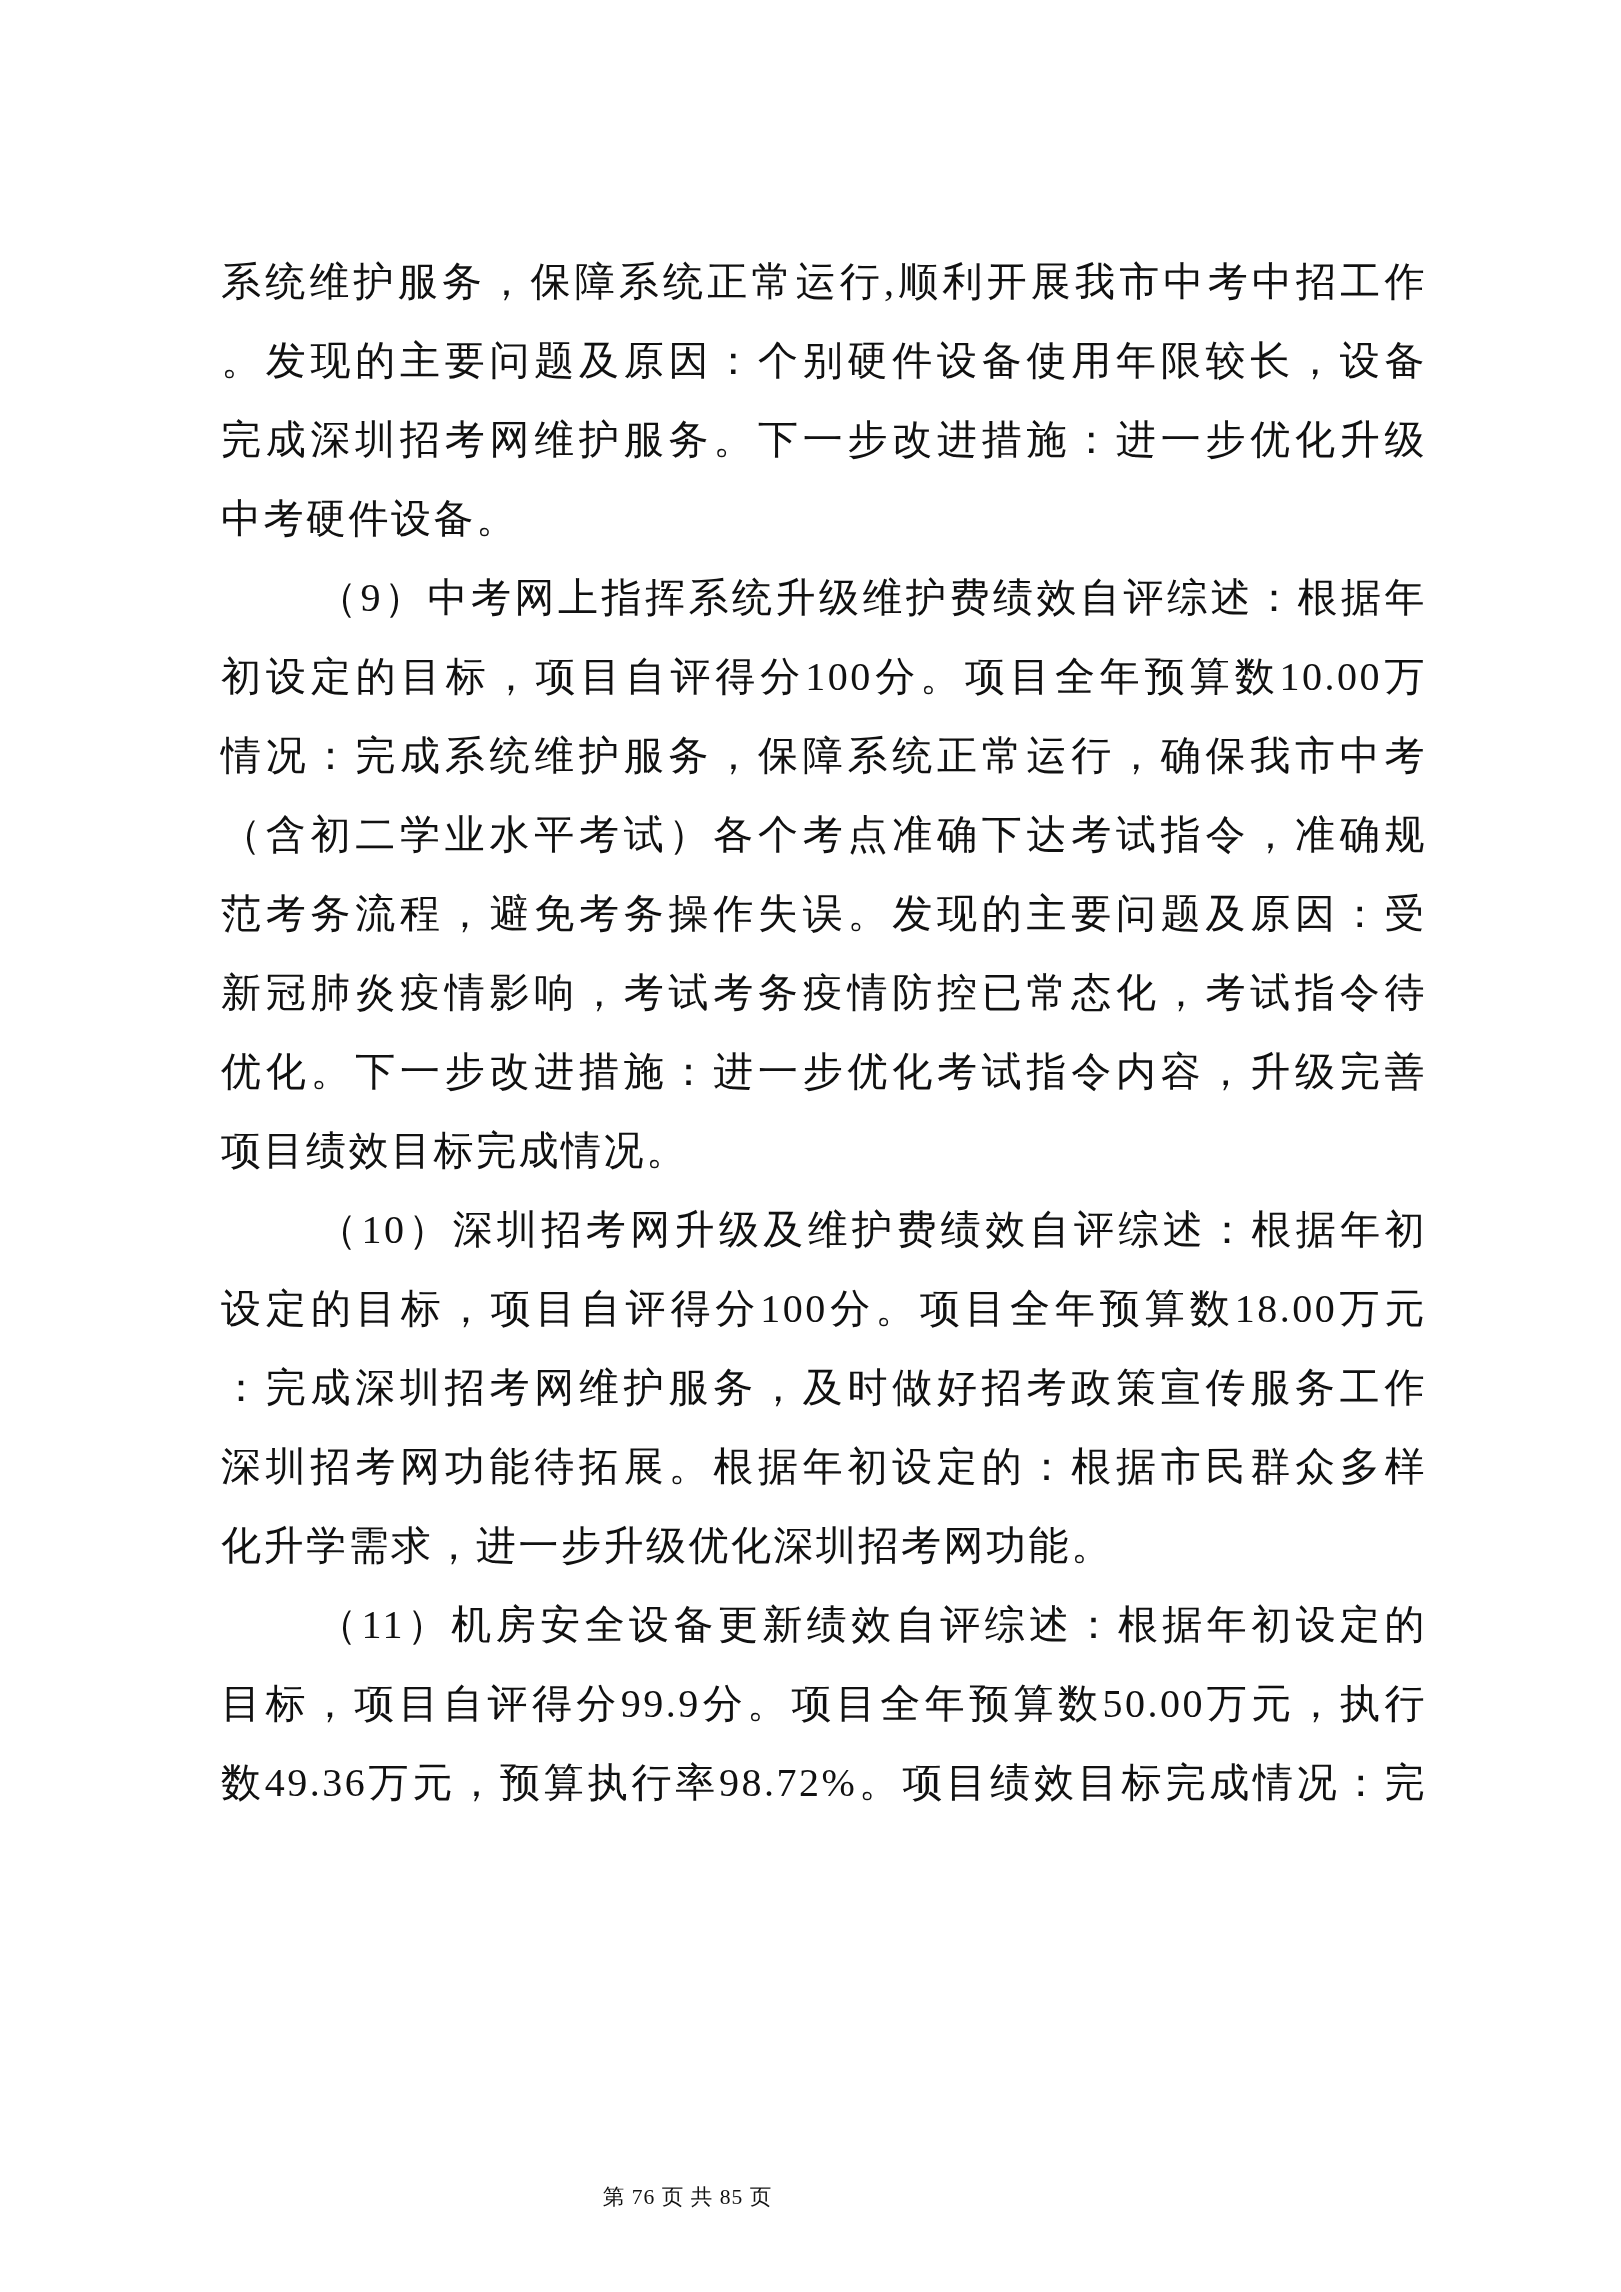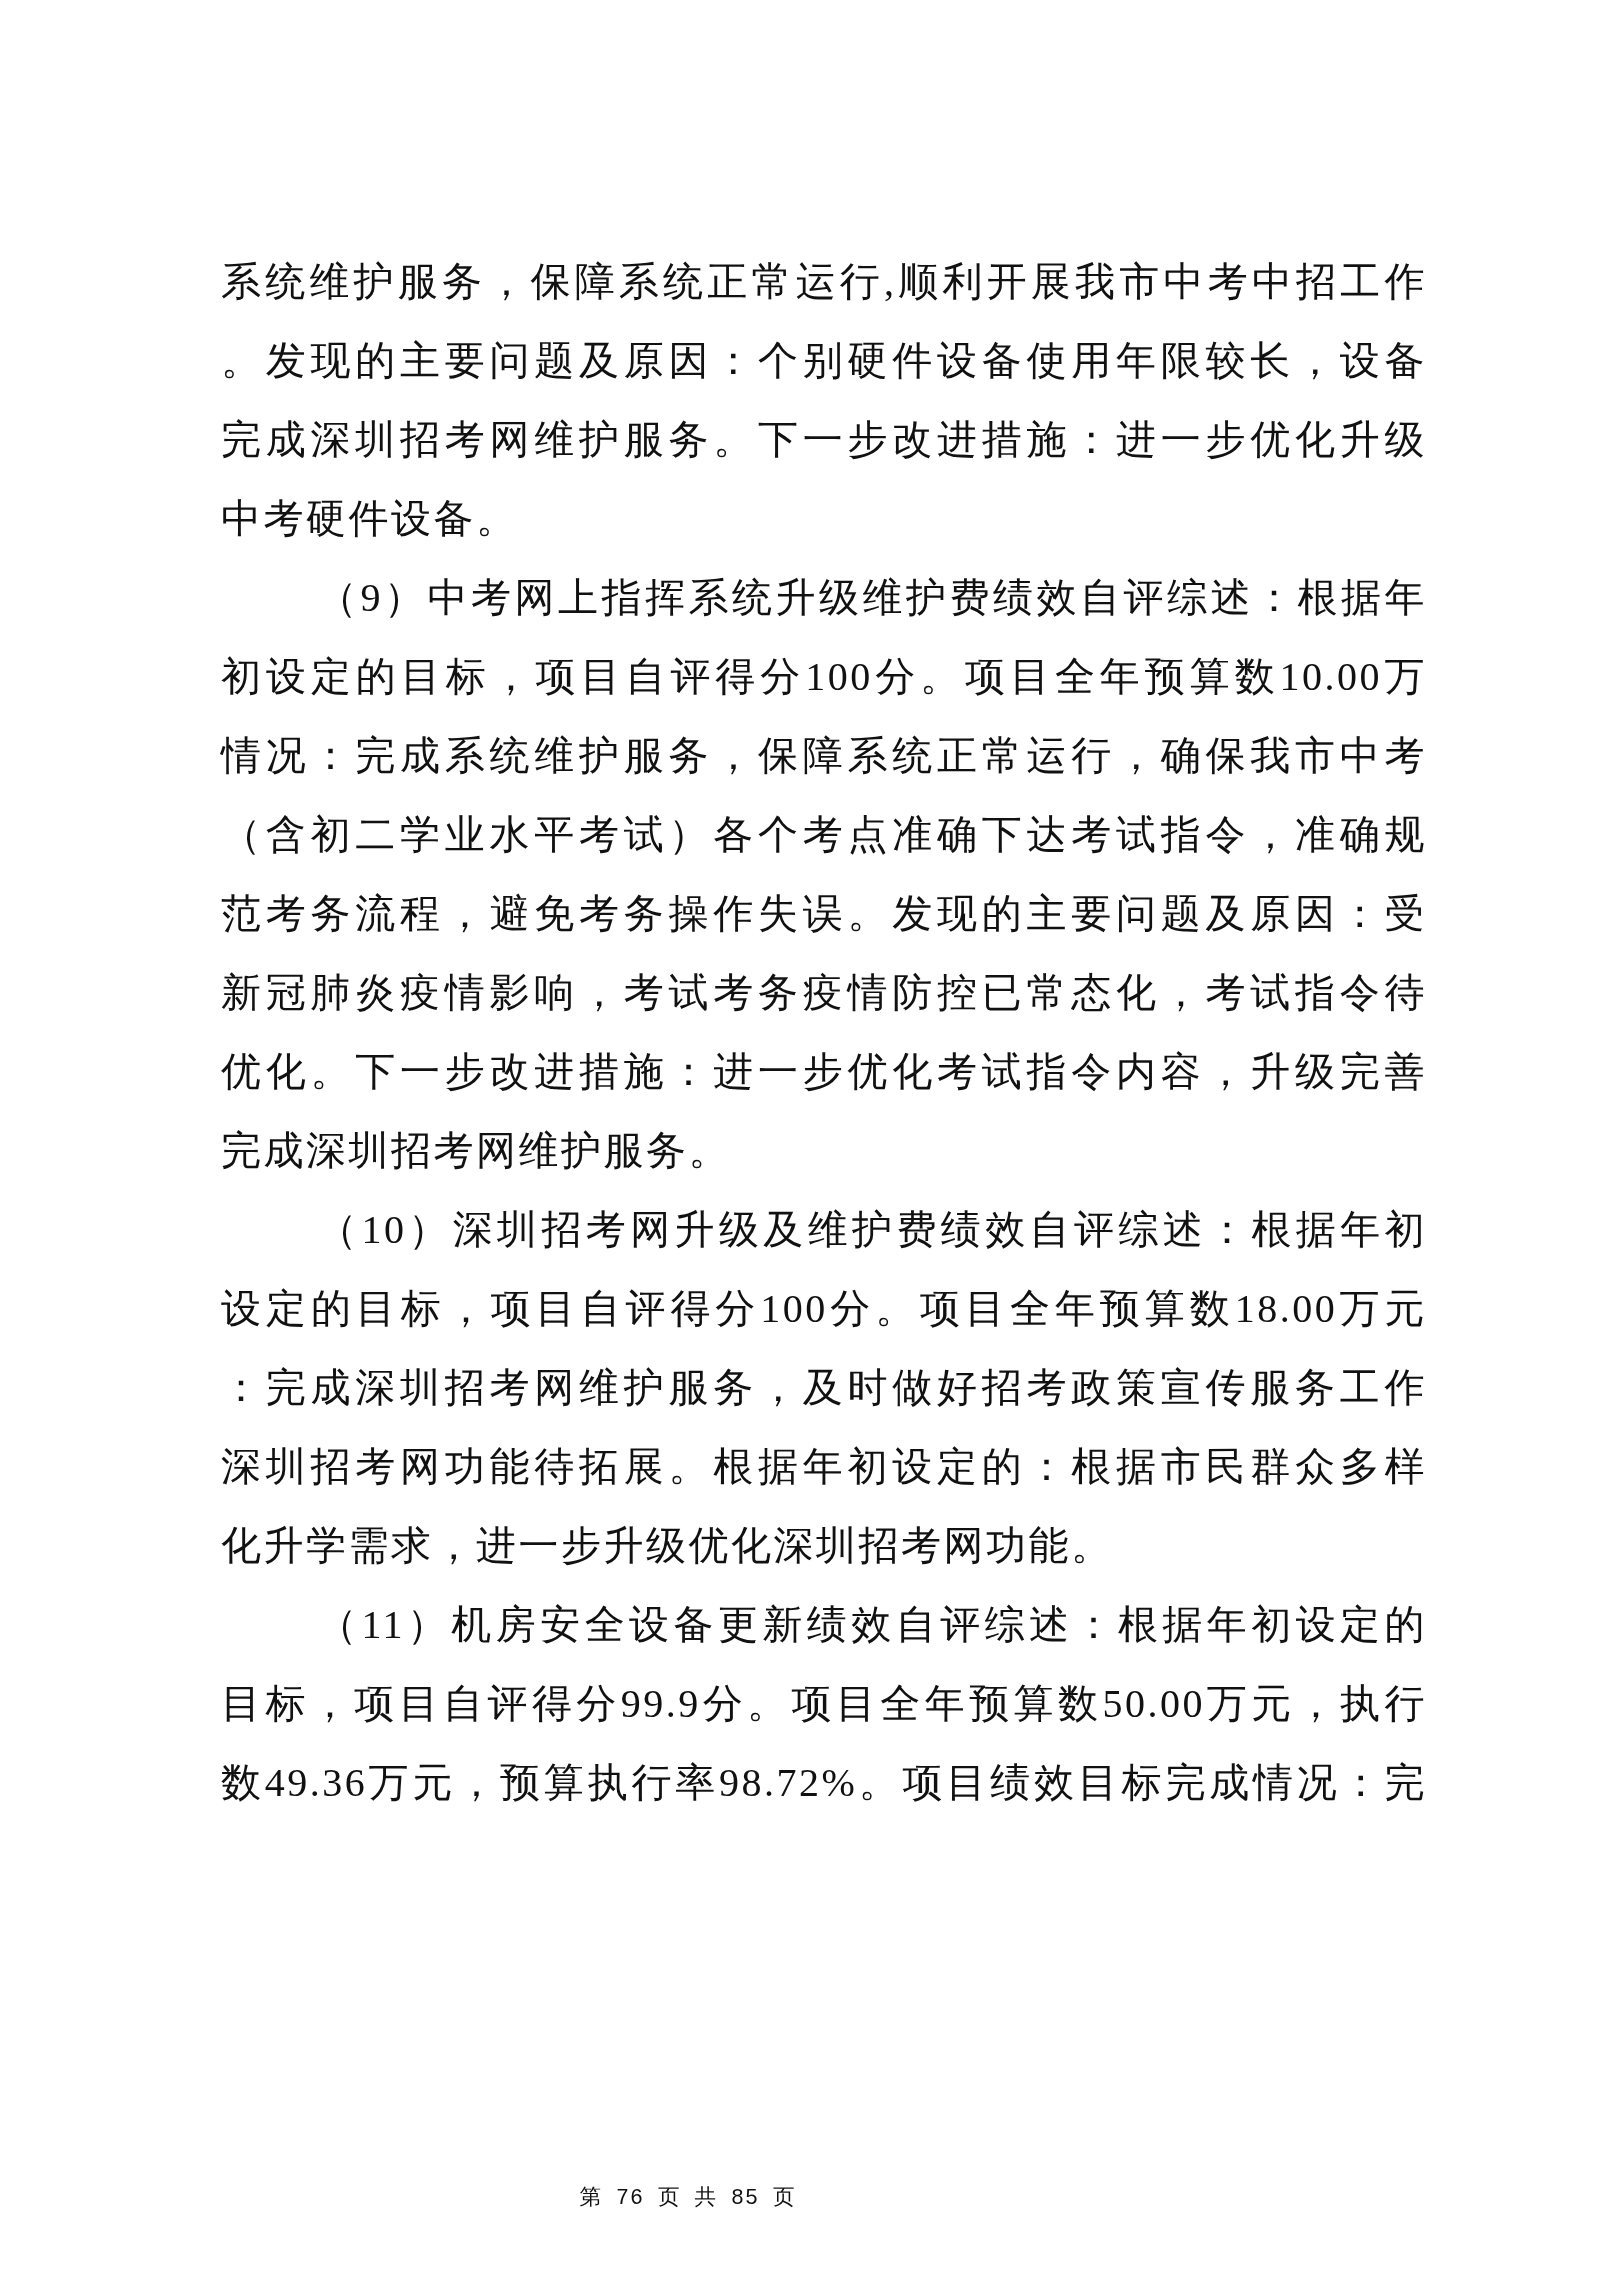--- a/index.html
+++ b/index.html
@@ -44,21 +44,21 @@
     }
     .line.indent {
       padding-left: 96px;
     }
     .footer {
       position: absolute;
       top: 2182px;
       left: 0;
       width: 1375px;
       text-align: center;
-      font-family: Liberation Mono, monospace;
+      font-family: Liberation Serif, serif;
       font-size: 21.6px;
       color: #111111;
       letter-spacing: 1px;
     }
   </style>
 </head>
 <body>
 
 <div class="page">
   <div class="body-text">
@@ -71,21 +71,21 @@
     </div>
 
     <div class="paragraph">
       <span class="line indent">（9）中考网上指挥系统升级维护费绩效自评综述：根据年</span>
       <span class="line">初设定的目标，项目自评得分100分。项目全年预算数10.00万</span>
       <span class="line">情况：完成系统维护服务，保障系统正常运行，确保我市中考</span>
       <span class="line">（含初二学业水平考试）各个考点准确下达考试指令，准确规</span>
       <span class="line">范考务流程，避免考务操作失误。发现的主要问题及原因：受</span>
       <span class="line">新冠肺炎疫情影响，考试考务疫情防控已常态化，考试指令待</span>
       <span class="line">优化。下一步改进措施：进一步优化考试指令内容，升级完善</span>
-      <span class="line last">完成深圳招考网维护服务。</span>
+      <span class="line last">项目绩效目标完成情况。</span>
     </div>
 
     <div class="paragraph">
       <span class="line indent">（10）深圳招考网升级及维护费绩效自评综述：根据年初</span>
       <span class="line">设定的目标，项目自评得分100分。项目全年预算数18.00万元</span>
       <span class="line">：完成深圳招考网维护服务，及时做好招考政策宣传服务工作</span>
       <span class="line">深圳招考网功能待拓展。根据年初设定的：根据市民群众多样</span>
       <span class="line last">化升学需求，进一步升级优化深圳招考网功能。</span>
     </div>
 

